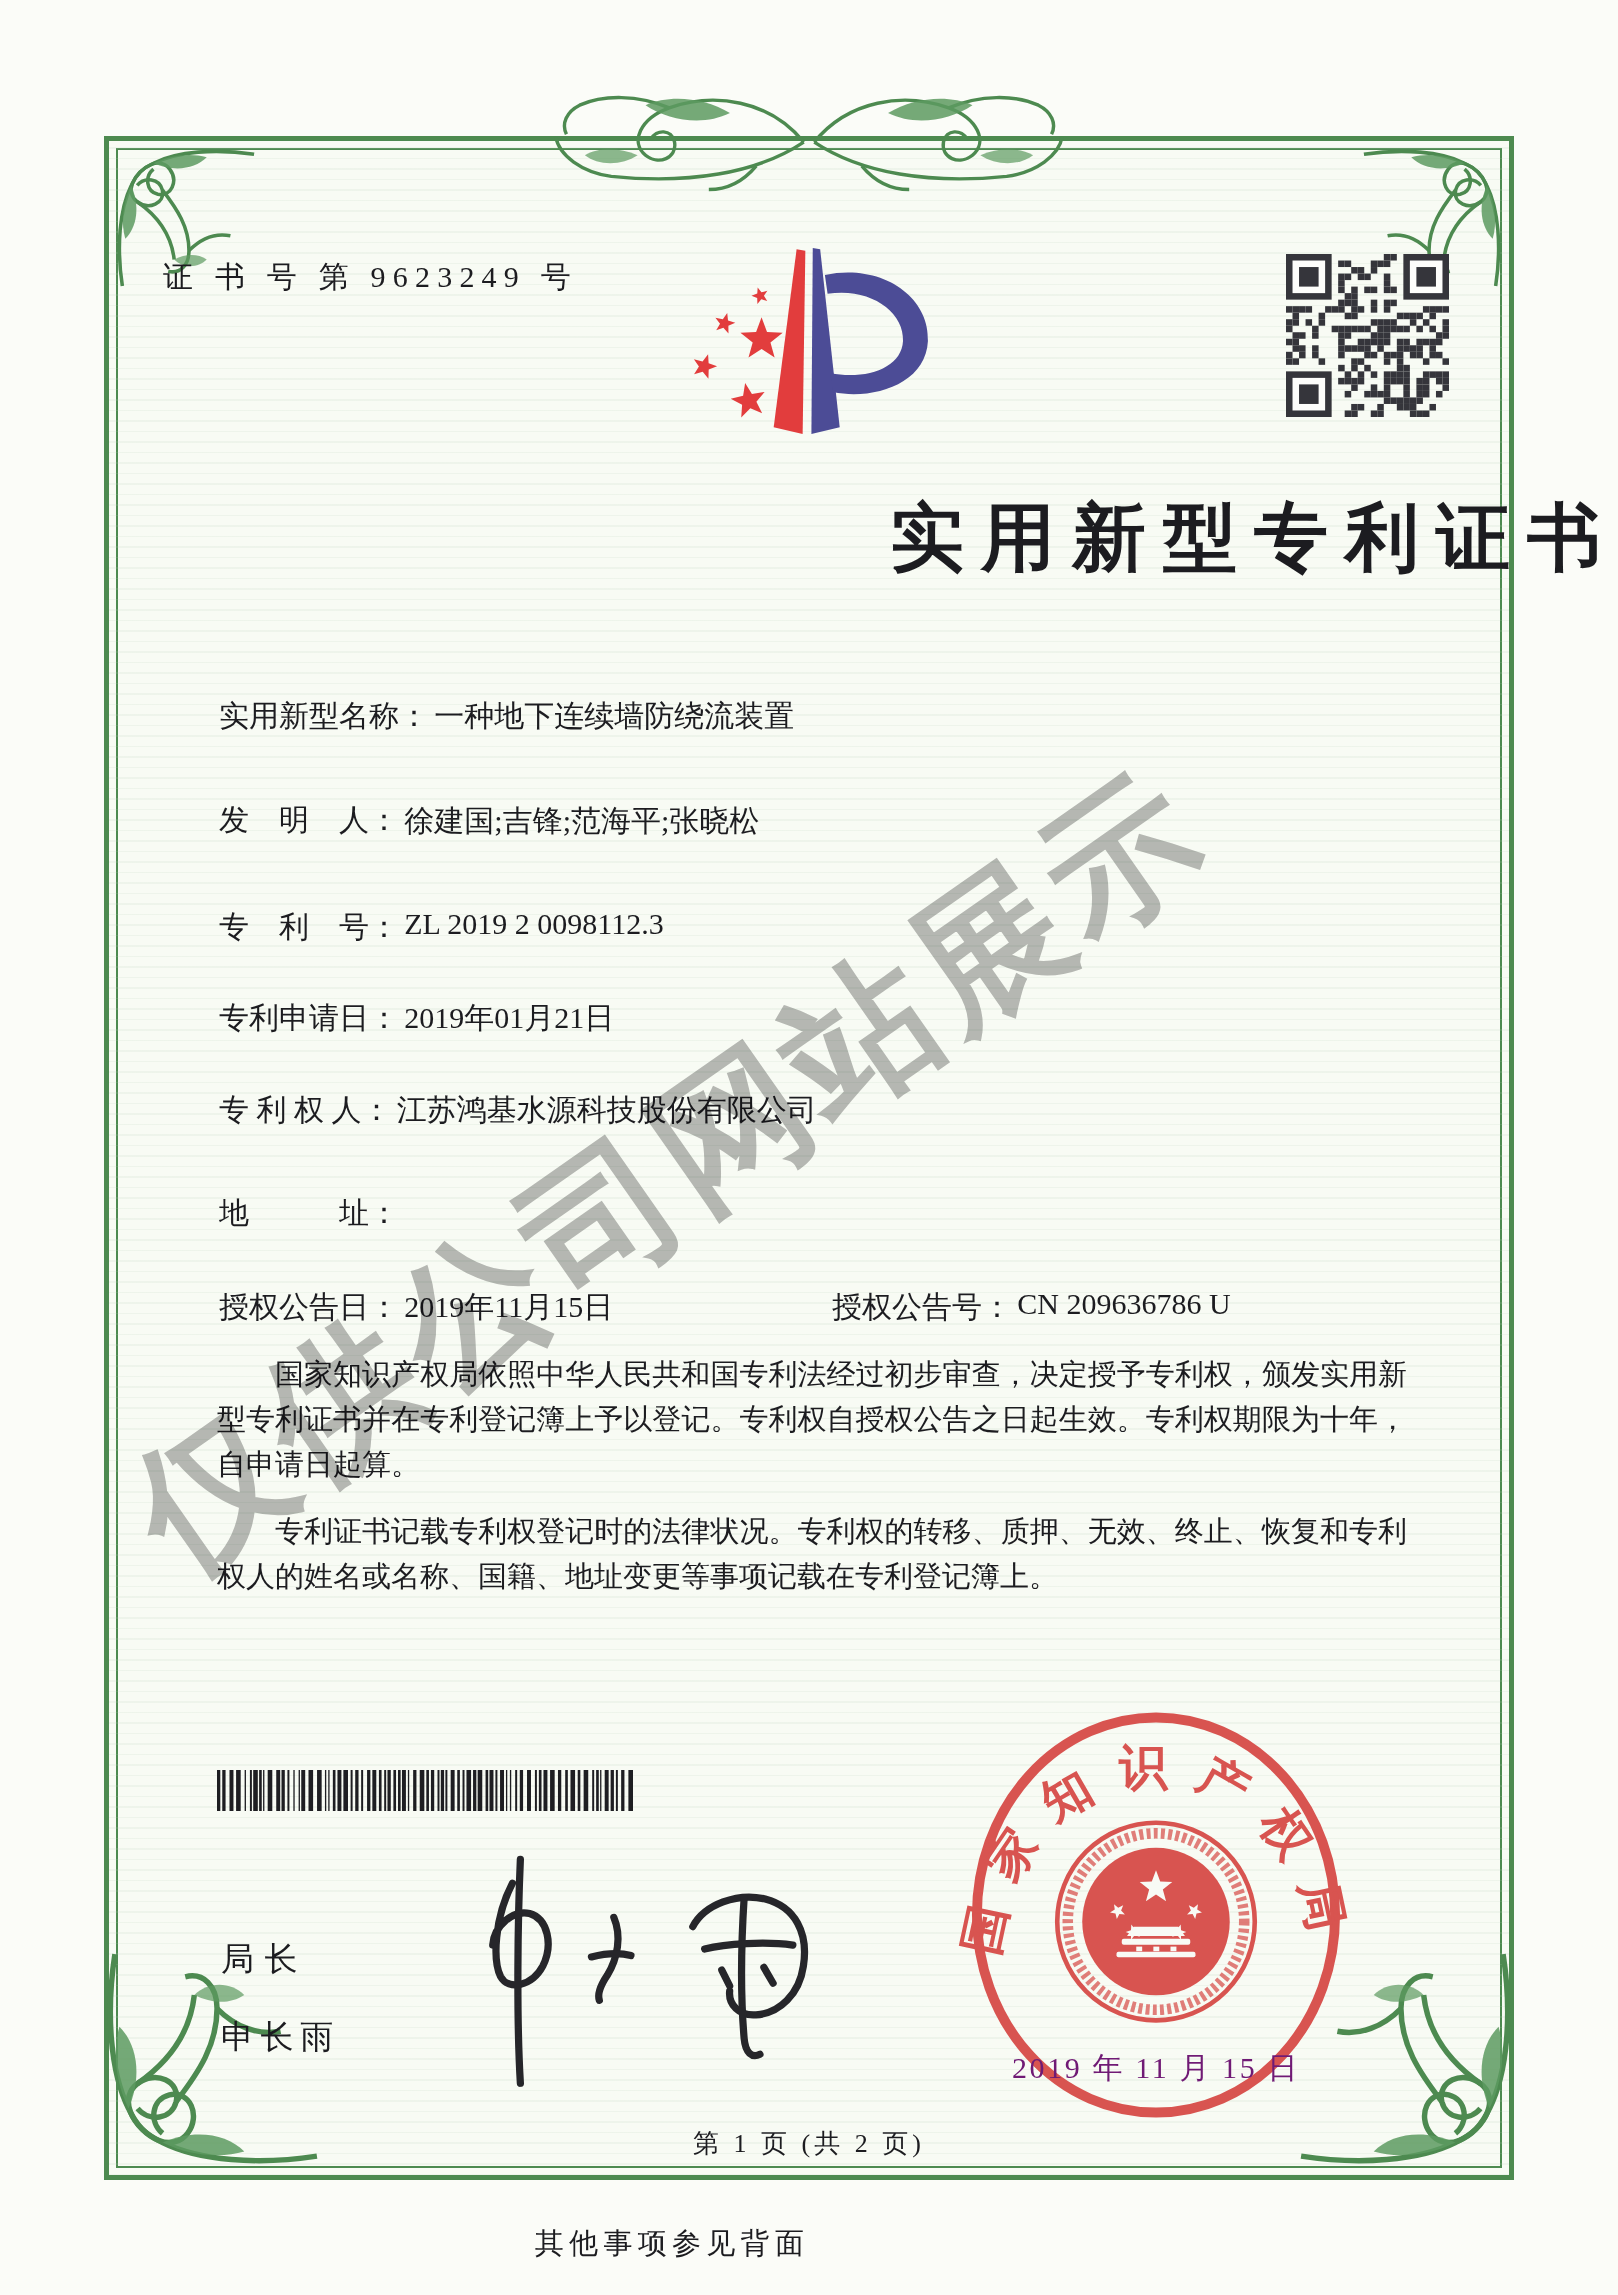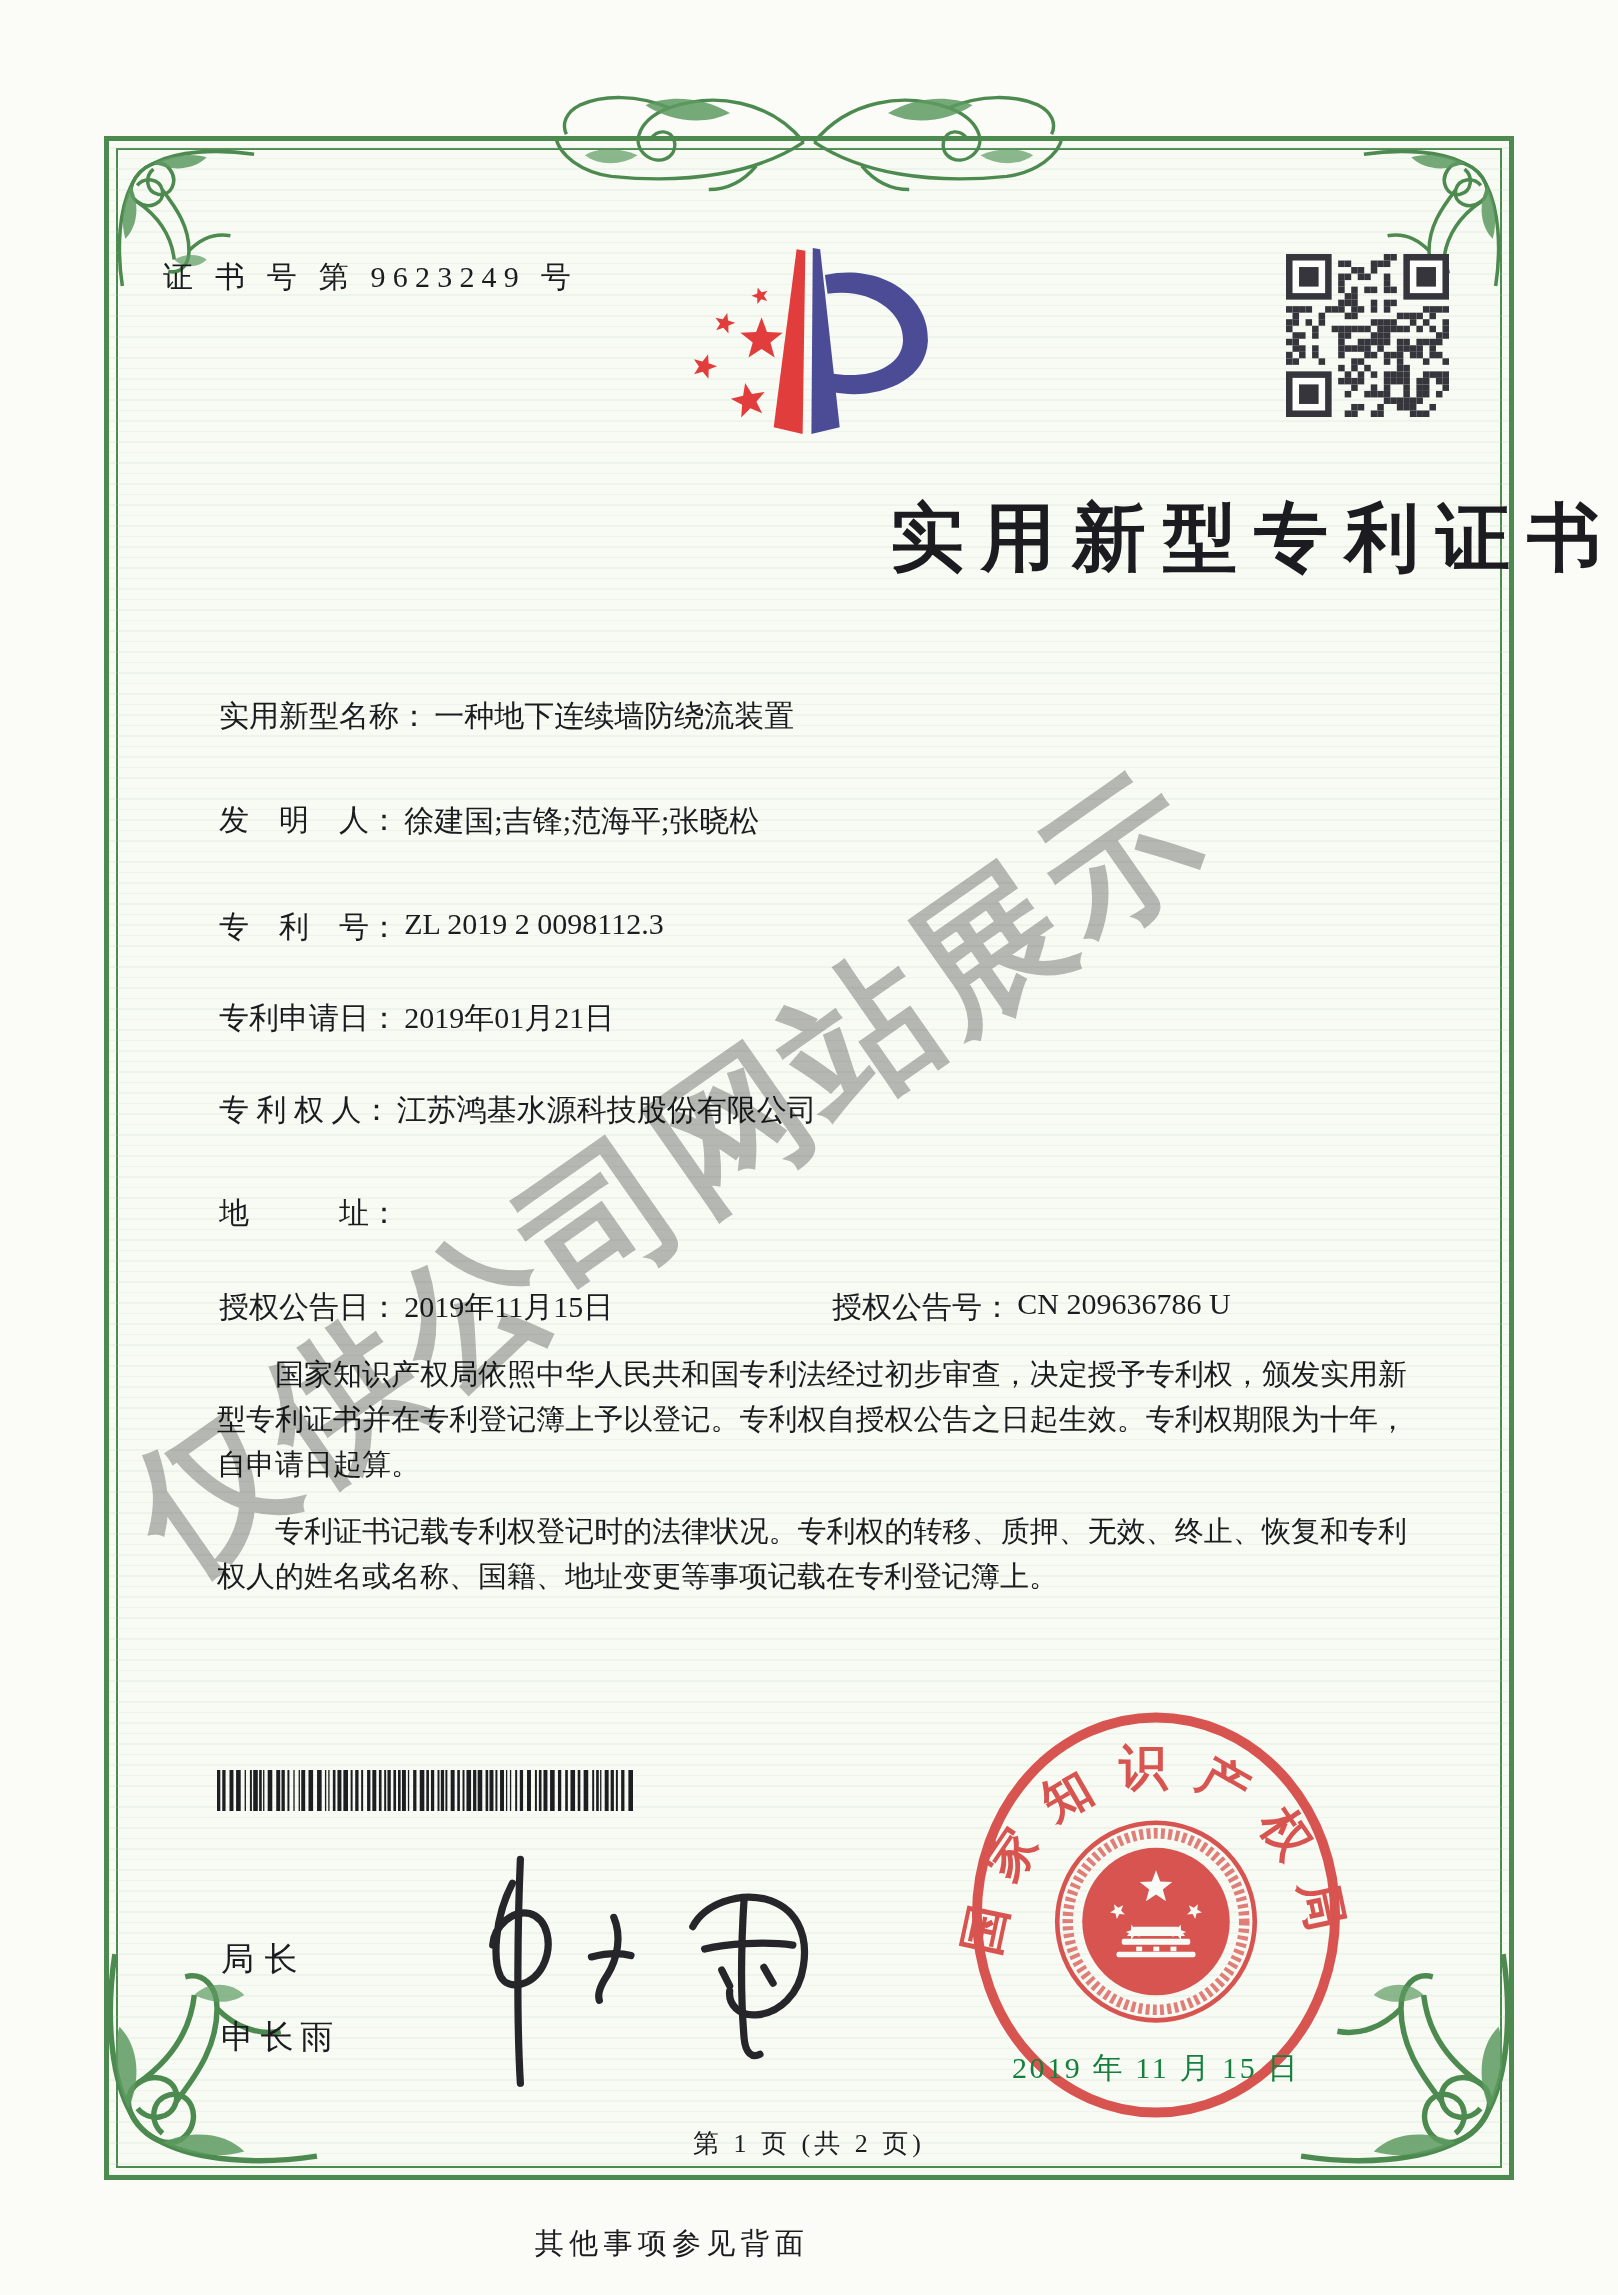--- a/index.html
+++ b/index.html
@@ -62,21 +62,21 @@
   .bodytext p + p{margin-top:22px;}
   
   .barcode{left:217px;top:1770px;width:416px;height:41px;}
   .director-label{left:221px;top:1937px;font-size:33px;letter-spacing:10.5px;}
   .director-name{left:221px;top:2015px;font-size:33px;letter-spacing:6.6px;}
   .signature{left:395px;top:1820px;width:514px;height:283px;}
   
   .seal{left:955px;top:1701px;width:402px;height:428px;}
   .seal-date{
     left:955px;top:2048px;width:402px;text-align:center;
-    font-size:30px;letter-spacing:2.6px;color:#15803d;white-space:nowrap;
+    font-size:30px;letter-spacing:2.6px;color:#701a75;white-space:nowrap;
   }
   
   .page-footer{left:0;top:2126px;width:1618px;text-align:center;font-size:26px;letter-spacing:4px;}
   .back-note{left:0;top:2224px;width:1344px;text-align:center;font-size:29px;letter-spacing:5.3px;}
   
   .watermark{
     left:-92px;top:1074px;width:1515px;height:184px;
     transform:rotate(-35deg);
     font-family:"Liberation Sans","DejaVu Sans",sans-serif;
     font-weight:bold;font-size:150px;letter-spacing:8px;

